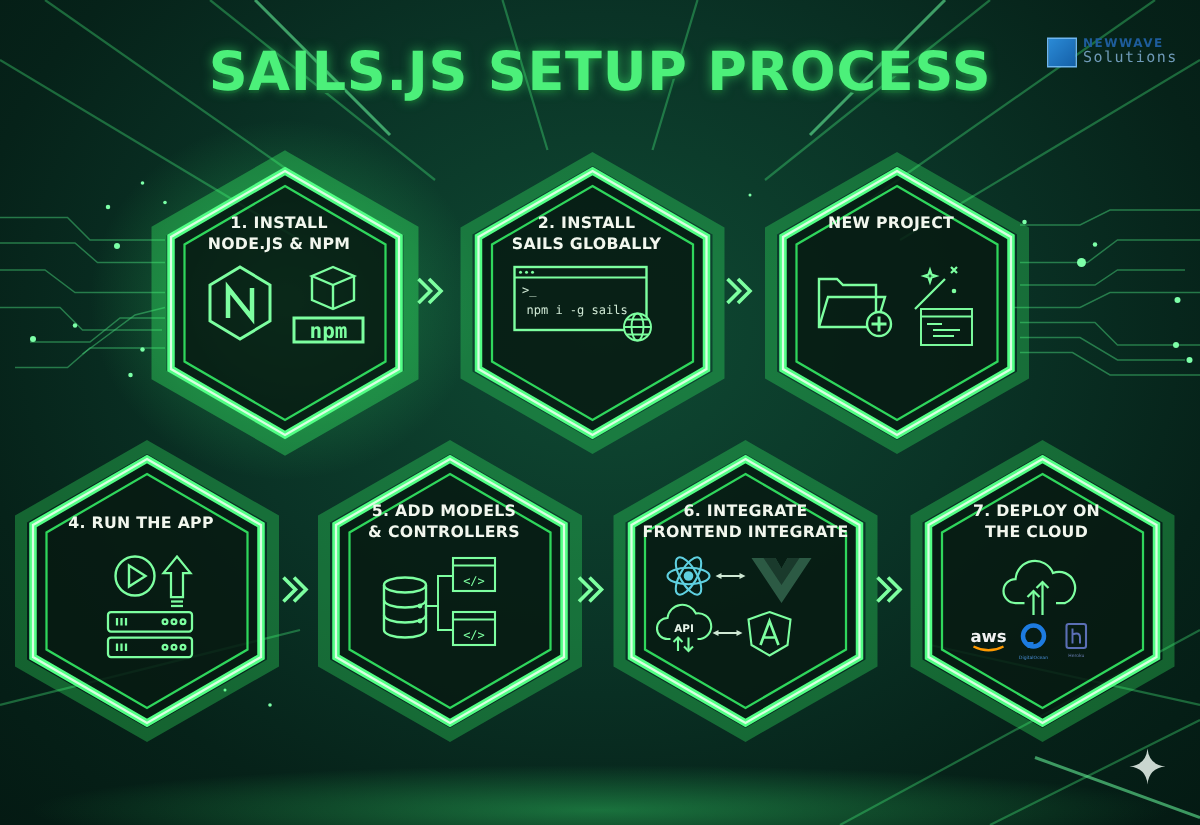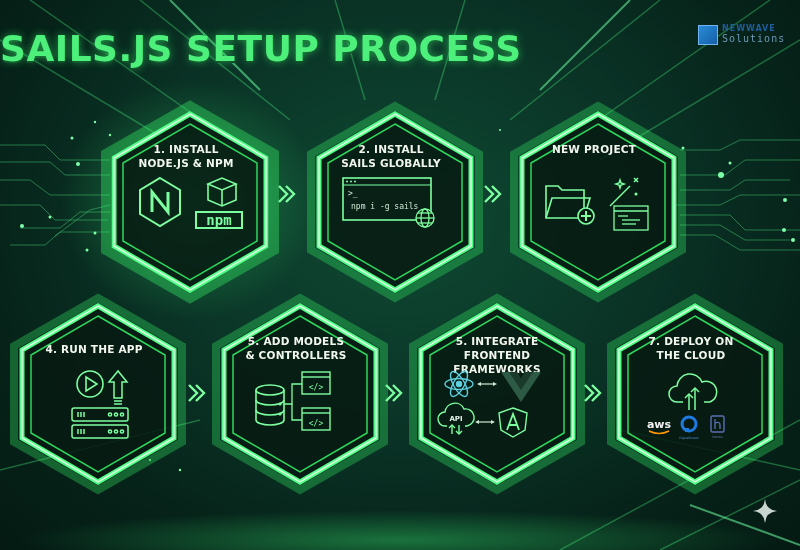--- a/index.html
+++ b/index.html
@@ -1,20 +1,20 @@
 <!DOCTYPE html>
 <html><head>
 <meta charset="utf-8">
 <style>
   html,body{margin:0;padding:0;}
   body{width:800px;height:550px;overflow:hidden;position:relative;
     background:radial-gradient(ellipse at 50% 40%, #0f4a33 0%, #0a3326 45%, #062219 75%, #041a13 100%);
     font-family:"Liberation Sans", sans-serif;}
   .rays{position:absolute;inset:0;pointer-events:none;}
-  .title{position:absolute;left:0;right:0;top:28px;
+  .title{position:absolute;left:0;right:0;top:28px;text-align:center;
     font-family:"DejaVu Sans", sans-serif;font-weight:bold;font-size:36px;letter-spacing:0.5px;
     color:#4cf07a;text-shadow:0 0 8px rgba(60,240,110,0.6), 0 2px 0 #0a3a22;}
   .logo{position:absolute;left:698px;top:24px;width:90px;height:24px;padding-left:46px;}
   .logo .mark{position:absolute;left:0;top:1px;width:18px;height:18px;background:linear-gradient(135deg,#2a8ad6,#1560a8);border:1px solid #6fb6f0;}
   .logo .t1{position:absolute;left:24px;top:0px;font-size:8px;font-weight:bold;color:#1e5d9c;letter-spacing:1px;font-family:"DejaVu Sans", sans-serif;}
   .logo .t2{position:absolute;left:24px;top:9px;font-size:10px;color:#6f9ab8;letter-spacing:1px;font-family:"DejaVu Sans Mono", monospace;}
   .hex{position:absolute;width:160px;height:184px;}
   .hex svg.frame{position:absolute;inset:0;overflow:visible;}
   .hex .label{position:absolute;left:2px;right:10px;top:32px;text-align:center;color:#f2f7ee;
     font-family:"DejaVu Sans", sans-serif;font-weight:bold;font-size:10.5px;line-height:14px;letter-spacing:0.2px;}
@@ -287,22 +287,22 @@
 </div>
 
 <div class="hex" style="left:417px;top:302px;">
   <svg class="frame" viewBox="0 0 160 184" width="160" height="184">
     <polygon points="80,-4 164,44 164,140 80,188 -4,140 -4,44" fill="none" stroke="#39ff6a" stroke-opacity="0.3" stroke-width="8"></polygon>
     <polygon points="80,4 156,48 156,136 80,180 4,136 4,48" fill="#071a12" fill-opacity="0.85" stroke="#52ff85" stroke-width="5"></polygon>
     <polygon points="80,4 156,48 156,136 80,180 4,136 4,48" fill="none" stroke="#d9ffe2" stroke-width="1.5"></polygon>
     <polygon points="80,14 147,53 147,131 80,170 13,131 13,53" fill="none" stroke="#2fd65c" stroke-width="1.5"></polygon>
   </svg>
   <div class="label" style="left:4px;right:4px;">
-    <div>5. INTEGRATE</div>
-    <div>FRONTEND FRAMEWORKS</div>
+    <div>6. INTEGRATE</div>
+    <div>FRONTEND INTEGRATE</div>
   </div>
   <div class="icons">
     <svg width="160" height="90" viewBox="0 0 160 90">
       <g stroke="#5fd0e0" stroke-width="1.4" fill="none">
         <ellipse cx="42" cy="16" rx="14" ry="5.5"></ellipse>
         <ellipse cx="42" cy="16" rx="14" ry="5.5" transform="rotate(60 42 16)"></ellipse>
         <ellipse cx="42" cy="16" rx="14" ry="5.5" transform="rotate(-60 42 16)"></ellipse>
         <circle cx="42" cy="16" r="2.5" fill="#5fd0e0"></circle>
       </g>
       <g stroke="#cfe8d4" stroke-width="1.2" fill="#cfe8d4">

